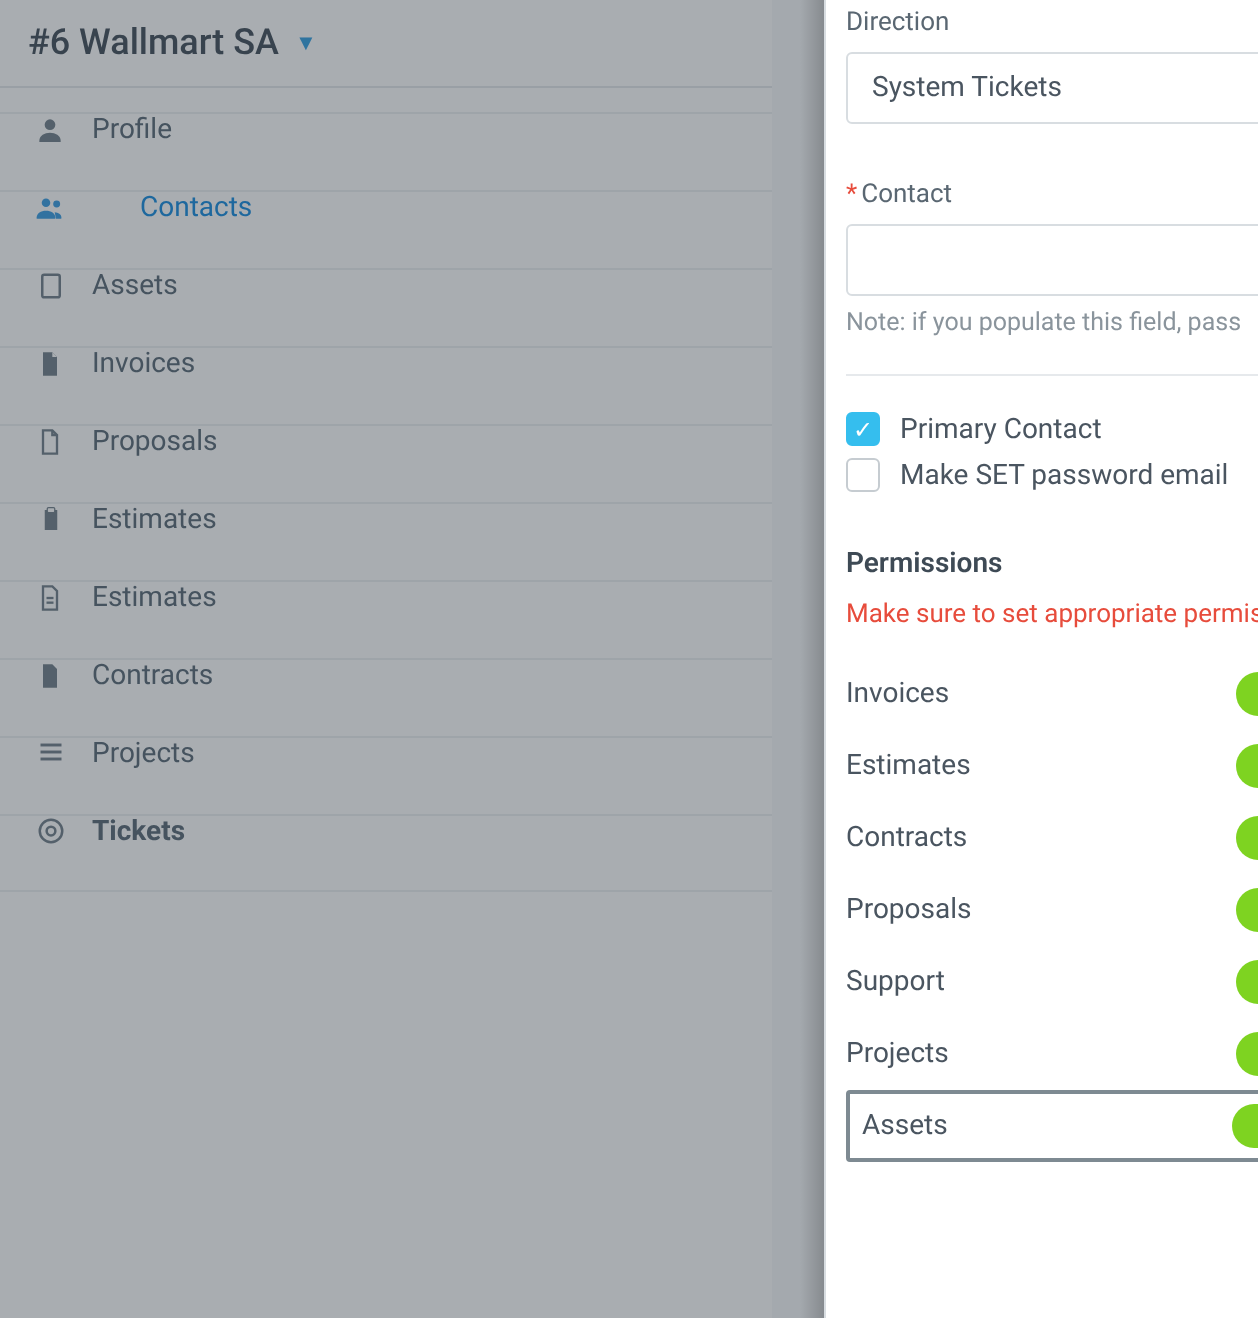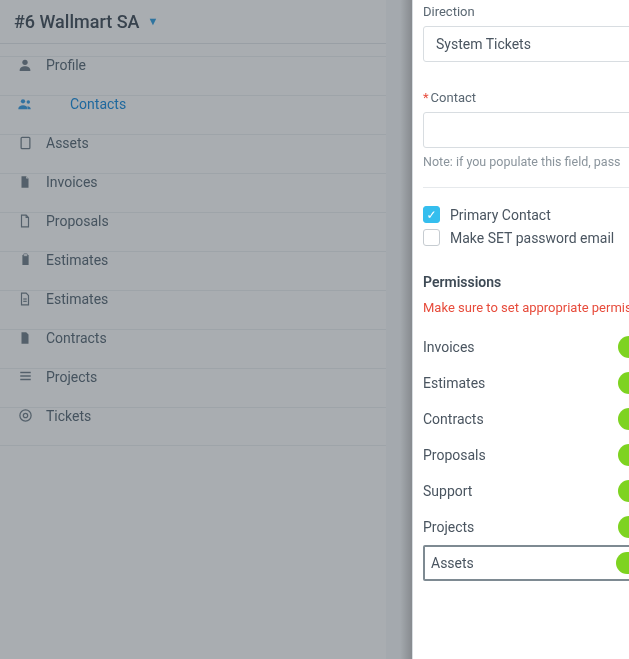--- a/index.html
+++ b/index.html
@@ -11,21 +11,21 @@
   .header-bar {
     height: 44px; display: flex; align-items: center; padding: 0 14px;
     border-bottom: 1px solid #e6e9ec; color: #4a5560; font-size: 18px; font-weight: 500;
   }
   .header-bar .caret { color: #3aa3e3; margin-left: 8px; font-size: 11px; }
   .nav-list { list-style: none; margin-top: 12px; }
   .nav-item {
     display: flex; align-items: flex-start; height: 39px; padding: 0 14px;
     border-top: 1px solid #eef0f2; color: #5f6f7b; font-size: 14px; cursor: pointer;
   }
-  .nav-item:last-child { border-bottom: 1px solid #eef0f2; }
+  .nav-item:last-child { border-bottom: 1px solid #eef0f2; font-weight: bold; }
   .nav-item.active { color: #1f90e0; gap: 24px; }
   .nav-item .icon { width: 22px; display: inline-flex; justify-content: center; margin-right: 10px; opacity: 0.85; }
   .nav-item.active .icon { color: #1f90e0; }
 
   
   .right-pane {
     position: absolute; left: 412px; top: 0; width: 260px; height: 659px;
     background: #ffffff; border-left: 1px solid #d8dde1; padding: 0 0 0 10px;
   }
   .field-label { font-size: 13px; color: #5a6772; margin-bottom: 7px; }

